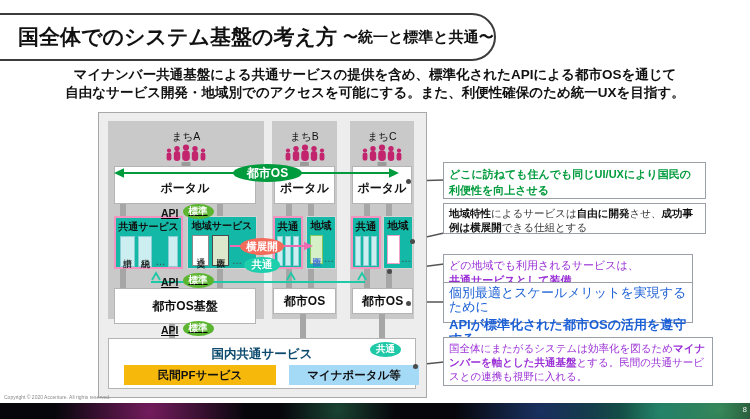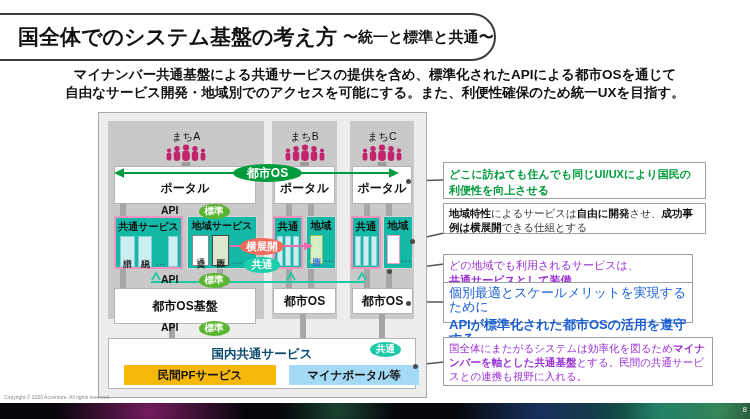--- a/index.html
+++ b/index.html
@@ -25,21 +25,21 @@
   .wbox{position:absolute;background:#fff;border:1px solid #b4b4b4;box-sizing:border-box;}
   .portal{display:flex;align-items:flex-end;justify-content:center;font-size:12px;font-weight:bold;color:#111;padding-bottom:6px;}
   .osbox{display:flex;align-items:center;justify-content:center;font-size:12px;font-weight:bold;color:#111;}
   .bar{position:absolute;width:6px;background:#a6a6a6;}
   .svg-overlay{position:absolute;left:0;top:0;z-index:5;pointer-events:none;}
   .oval{position:absolute;color:#fff;font-weight:bold;display:flex;align-items:center;justify-content:center;
     border-radius:50%;z-index:6;white-space:nowrap;}
   .ux{background:#009b3c;font-size:12px;}
   .yokotenkai{background:#f26b5b;font-size:10.5px;}
   .kyotsu-mid{background:#1ecfad;font-size:10.5px;}
-  .api-row{position:absolute;display:flex;align-items:flex-start;gap:20px;z-index:6;}
+  .api-row{position:absolute;display:flex;align-items:flex-end;gap:4px;z-index:6;text-decoration:underline;}
   .api-txt{font-size:10.5px;font-weight:bold;color:#111;}
   .badge{color:#fff;font-weight:bold;font-size:9.5px;padding:1px 6px;border-radius:50%;white-space:nowrap;}
   .badge.std{background:#5cb531;}
   .badge.com{background:#1fc9a7;}
   .svc{position:absolute;background:#14b8a6;box-sizing:border-box;}
   .svc.pink{border:2px solid #f593c0;}
   .svc.plain{border:1px solid #d4d4d4;}
   .svc-title{text-align:center;font-weight:bold;color:#111;margin-top:2px;}
   .svc-items{display:flex;align-items:flex-end;gap:3px;padding:2px 3px 4px 4px;}
   .cell{box-sizing:border-box;display:flex;align-items:center;justify-content:center;}

